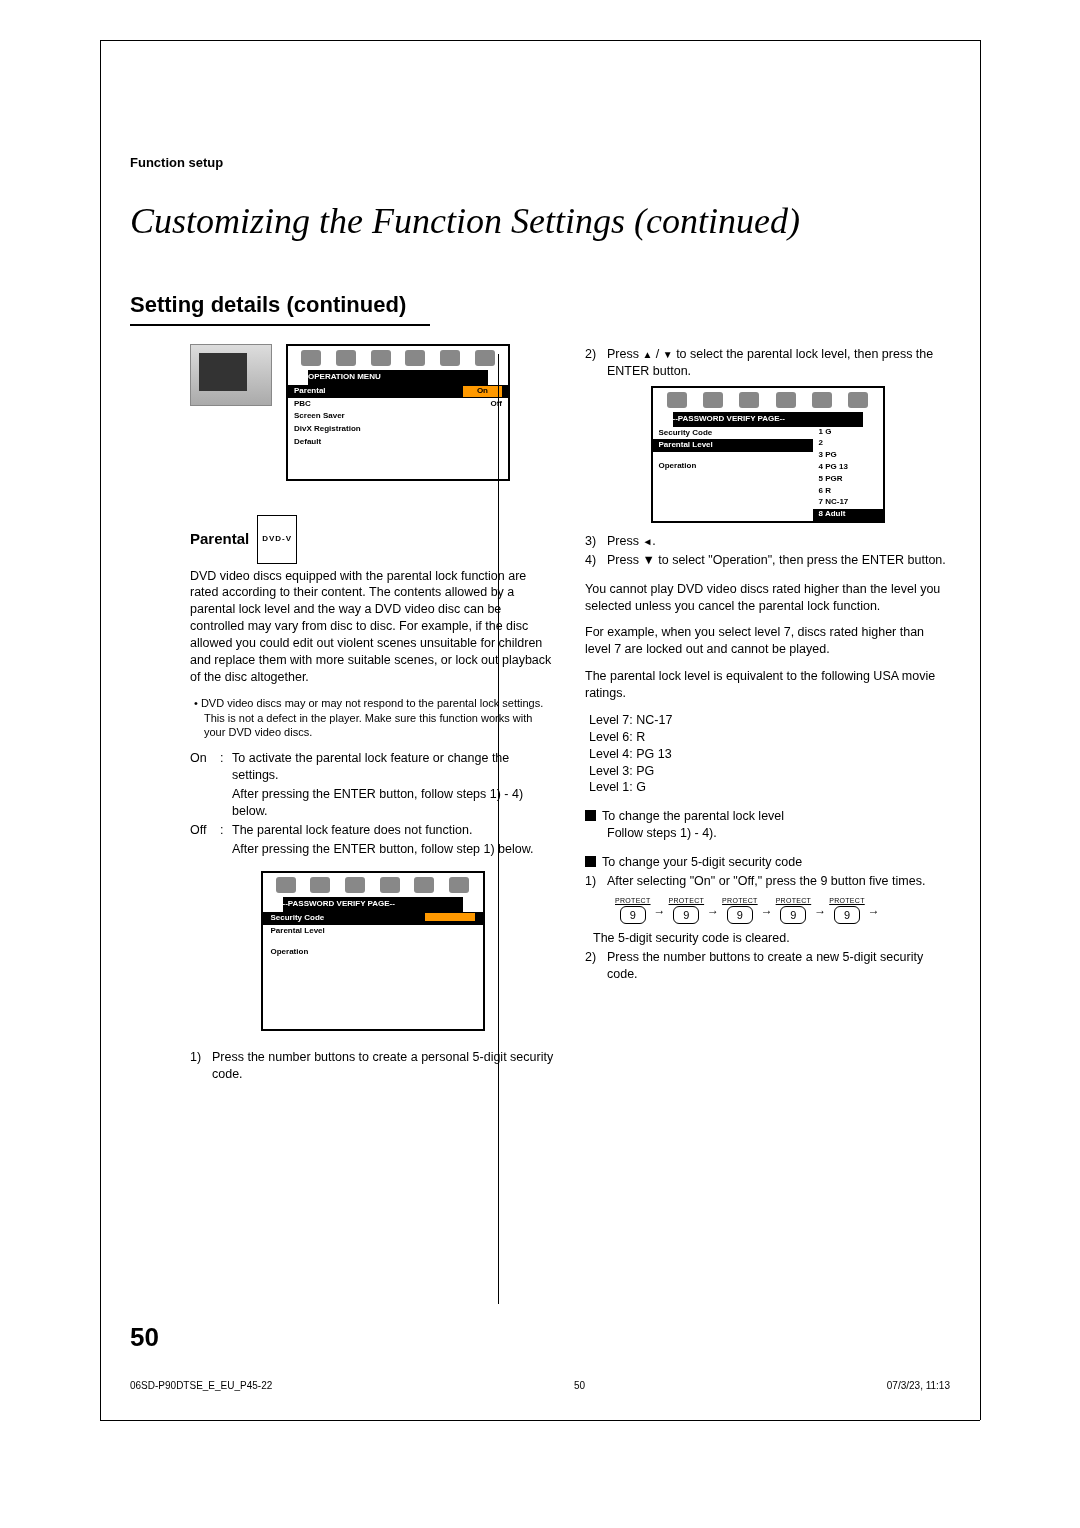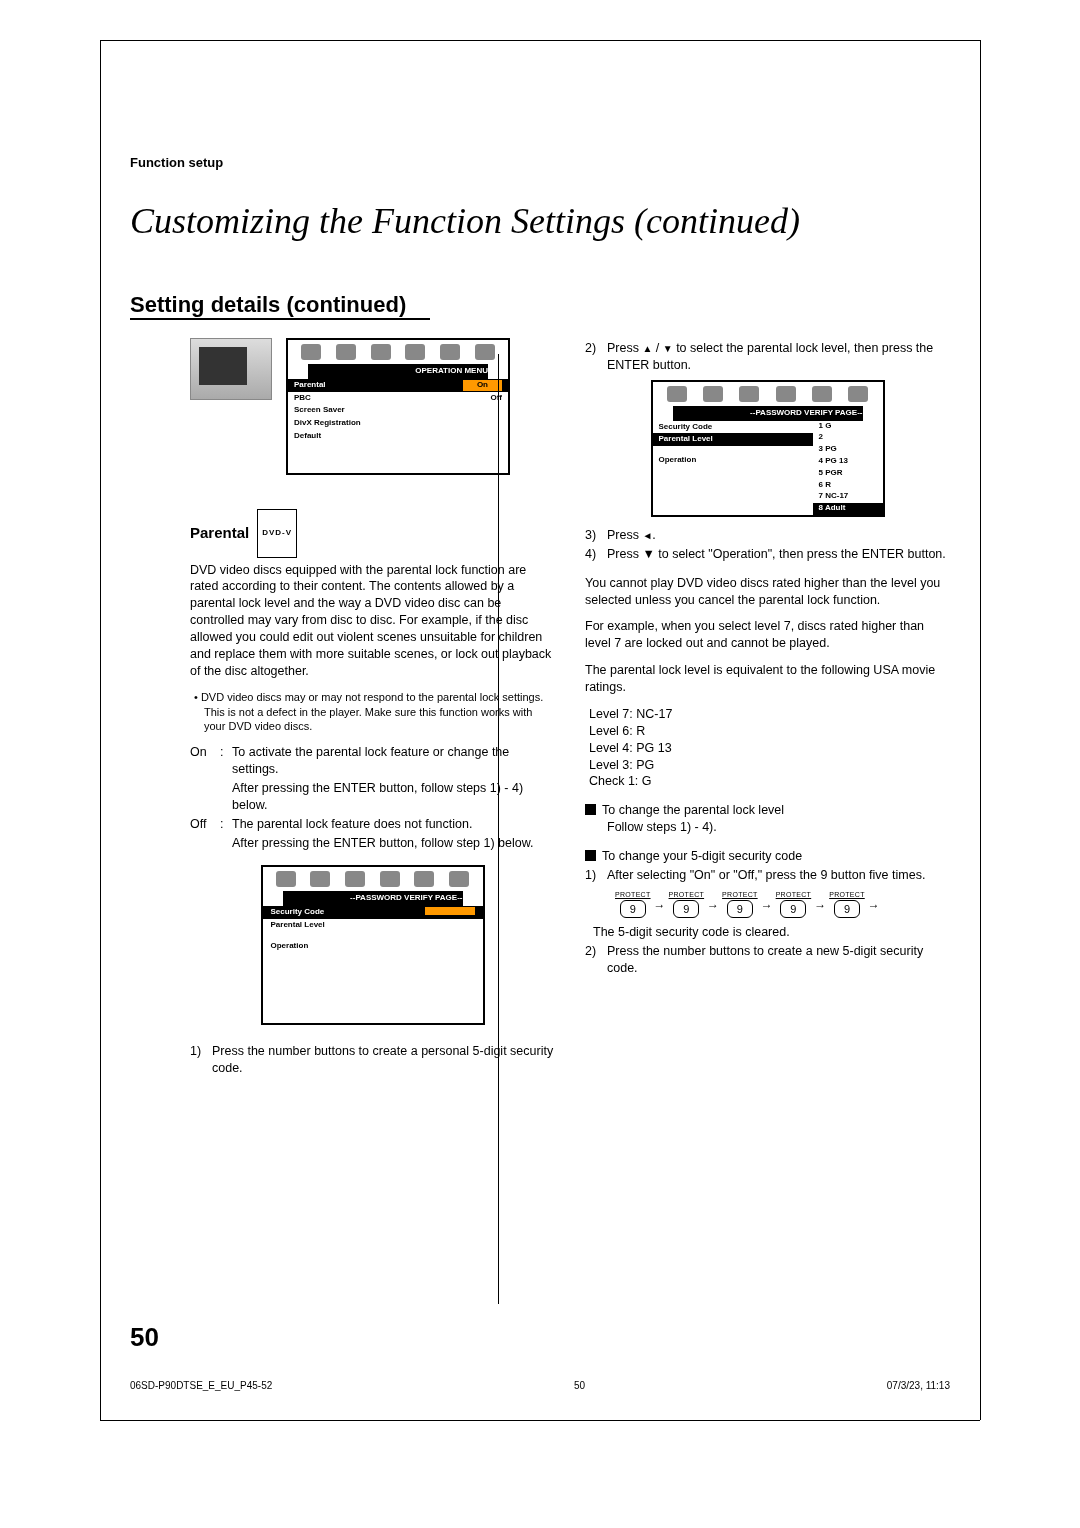--- a/index.html
+++ b/index.html
@@ -27,21 +27,21 @@
     font-family: "Times New Roman", Times, serif;
     font-style: italic;
     font-size: 36px;
     font-weight: normal;
     margin: 30px 0 50px 0;
   }
   .subheading {
     font-size: 22px;
     font-weight: bold;
     border-bottom: 2px solid #000;
-    padding-bottom: 0;
+    padding-bottom: 6px;
     margin-bottom: 18px;
     width: 300px;
   }
   .two-col {
     display: flex;
     gap: 30px;
   }
   .col {
     flex: 1;
     font-size: 12.5px;
@@ -77,21 +77,21 @@
     justify-content: space-around;
     padding: 4px 6px;
   }
   .ico {
     width: 20px; height: 16px;
     background: #888;
     border-radius: 3px;
   }
   .menu-title-bar {
     background:#000; color:#fff;
-    text-align:right;
+    text-align:left;
     font-size:8px;
     padding:2px 0;
     font-weight:bold;
     margin: 0 20px;
   }
   .menu-row {
     display:flex;
     font-weight:bold;
     padding: 1px 6px;
   }
@@ -385,21 +385,21 @@
       </ul>
 
       <p class="body-text" style="margin-top:12px;">You cannot play DVD video discs rated higher than the level you selected unless you cancel the parental lock function.</p>
       <p class="body-text">For example, when you select level 7, discs rated higher than level 7 are locked out and cannot be played.</p>
       <p class="body-text">The parental lock level is equivalent to the following USA movie ratings.</p>
       <div class="ratings">
         <div>Level 7: NC-17</div>
         <div>Level 6: R</div>
         <div>Level 4: PG 13</div>
         <div>Level 3: PG</div>
-        <div>Check 1: G</div>
+        <div>Level 1: G</div>
       </div>
 
       <div class="sub-bold">
         <span class="black-sq"></span><span>To change the parental lock level</span>
       </div>
       <div style="margin-left:22px;">Follow steps 1) - 4).</div>
 
       <div class="sub-bold">
         <span class="black-sq"></span><span>To change your 5-digit security code</span>
       </div>
@@ -448,16 +448,16 @@
 
     </div>
   </div>
 </div>
 
 <div class="vert-divider"></div>
 
 <div class="page-number">50</div>
 
 <div class="footer">
-  <span>06SD-P90DTSE_E_EU_P45-52</span>
+  <span>06SD-P90DTSE_E_EU_P45-22</span>
   <span>50</span>
   <span>07/3/23, 11:13</span>
 </div>
 
 </body></html>

